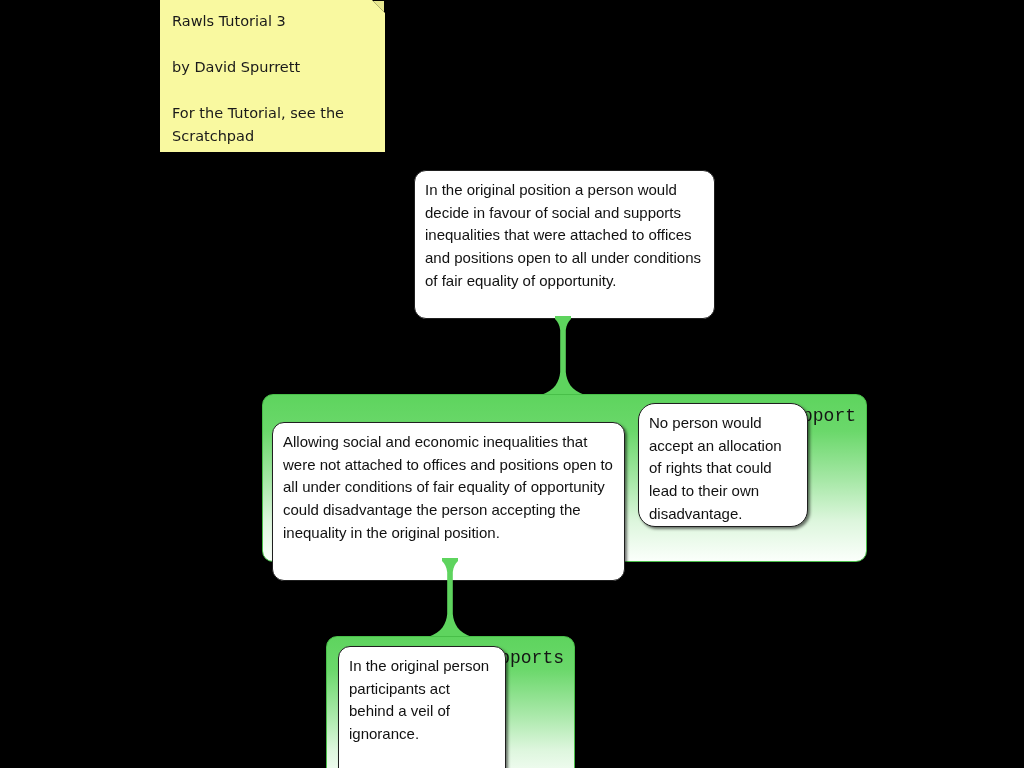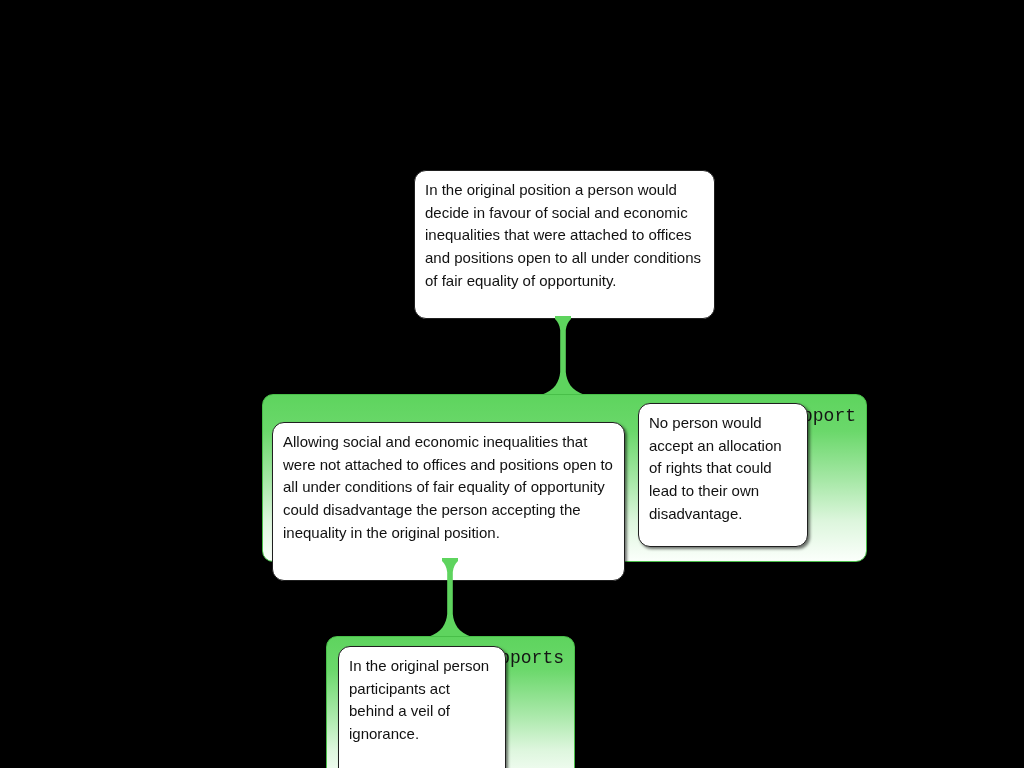--- a/index.html
+++ b/index.html
@@ -78,21 +78,22 @@
   .card-reason-1 {
     left: 272px;
     top: 422px;
     width: 353px;
     height: 159px;
   }
   .card-reason-2 {
     left: 638px;
     top: 403px;
     width: 170px;
-    height: 144px;
+    height: 124px;
+    border-radius: 17px;
   }
   .card-reason-3 {
     left: 338px;
     top: 646px;
     width: 168px;
     height: 146px;
   }
 
   
   .group {
@@ -132,23 +133,32 @@
   .stalk svg { display: block; }
 
   .stalk-upper { left: 533px; top: 316px; width: 60px; height: 82px; }
   .stalk-lower { left: 420px; top: 558px; width: 60px; height: 82px; }
 </style>
 </head>
 <body>
 
 <div id="canvas">
 
+  <div class="sticky-note">
+    <div class="fold"></div>
+    <div class="fold-inner"></div>
+    <div class="note-line">Rawls Tutorial 3</div>
+    <div class="note-blank"></div>
+    <div class="note-line">by David Spurrett</div>
+    <div class="note-blank"></div>
+    <div class="note-line">For the Tutorial, see the Scratchpad</div>
+  </div>
 
   <div class="card card-claim">
-    <span>In the original position a person would decide in favour of social and economic inequalities that were attached to offices and positions open to all under conditions of fair equality of opportunity.</span>
+    <span>In the original position a person would decide in favour of social and supports inequalities that were attached to offices and positions open to all under conditions of fair equality of opportunity.</span>
   </div>
 
   <div class="stalk stalk-upper">
     <svg width="60" height="82" viewBox="0 0 60 82" xmlns="http://www.w3.org/2000/svg">
       <path d="M22,0 L38,0 L38,3 C35,6 33.5,9 32.8,14 L32.8,56 C33.8,66 38,74 52,79 L60,82 L0,82 L8,79 C22,74 26.2,66 27.2,56 L27.2,14 C26.5,9 25,6 22,3 Z" fill="#5ed45e"></path>
     </svg>
   </div>
 
   <div class="group group-support">
     <div class="group-label label-support">support</div>

